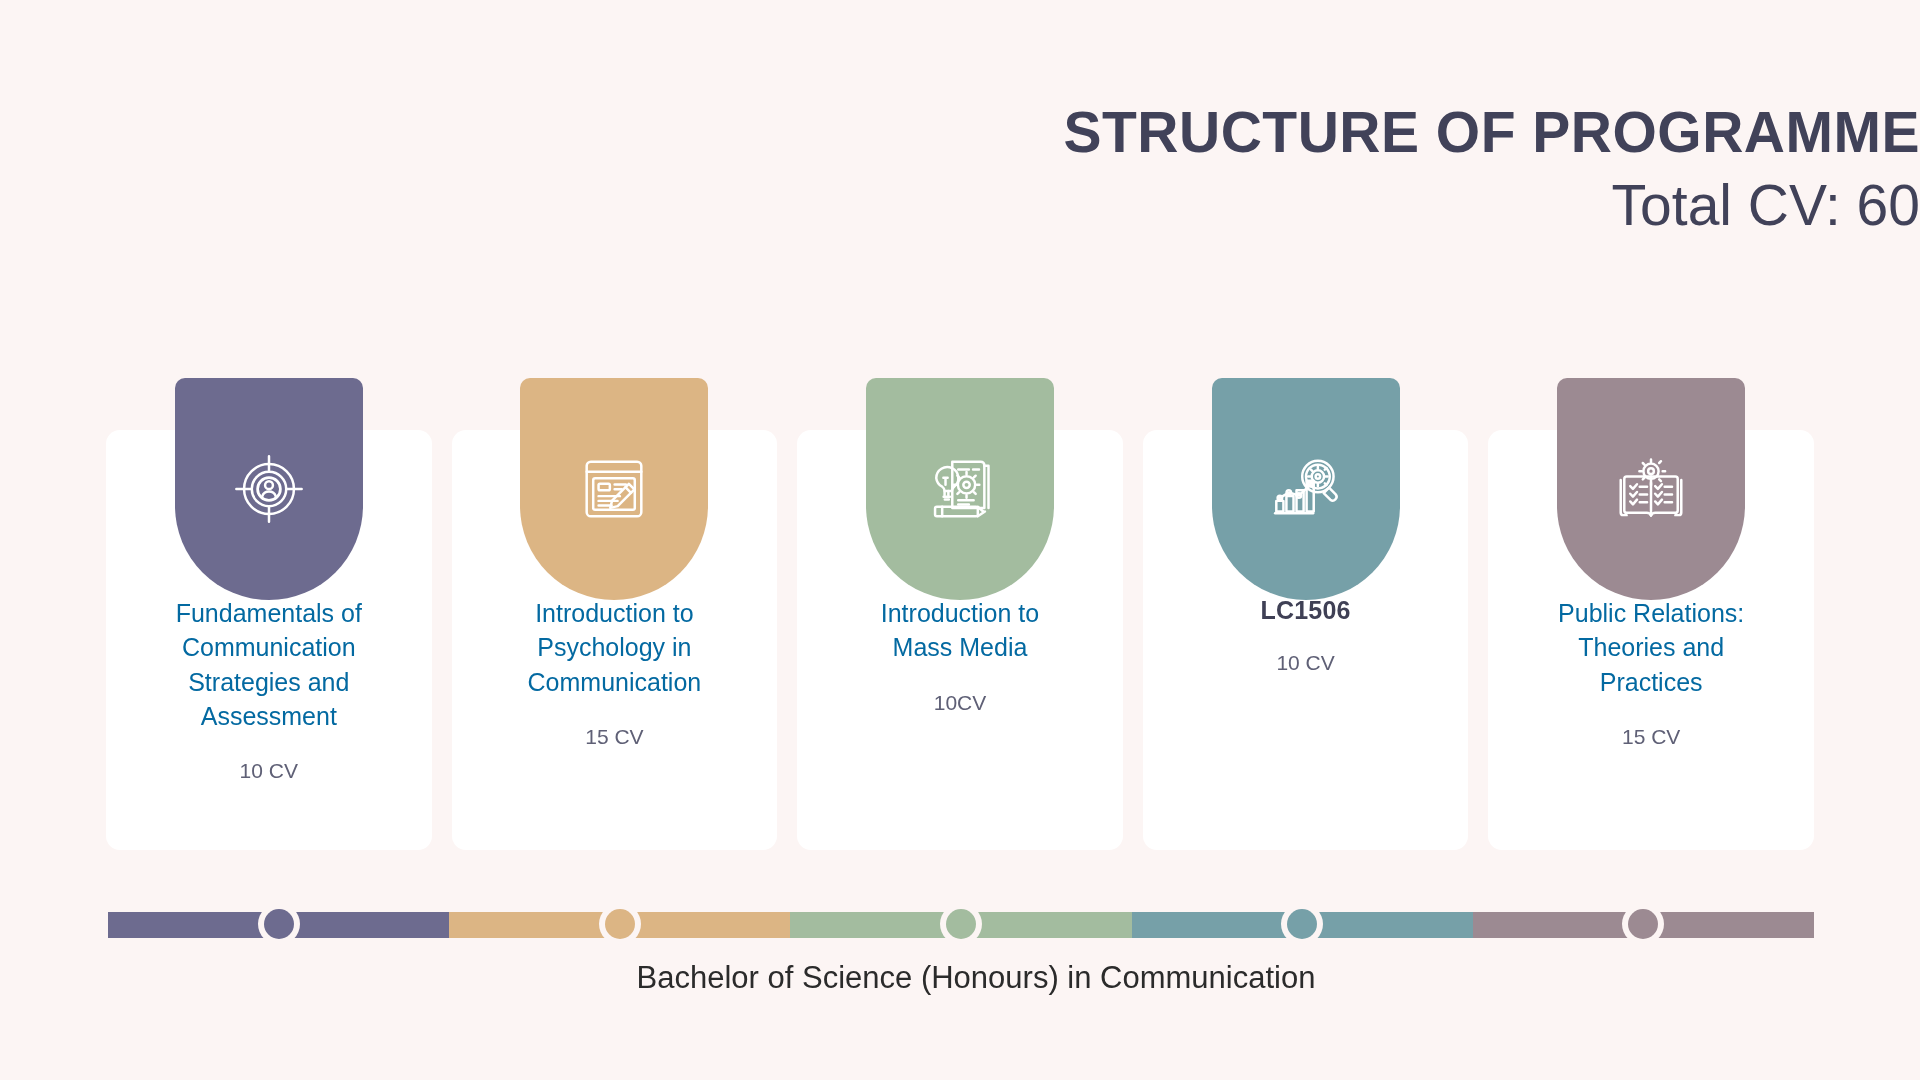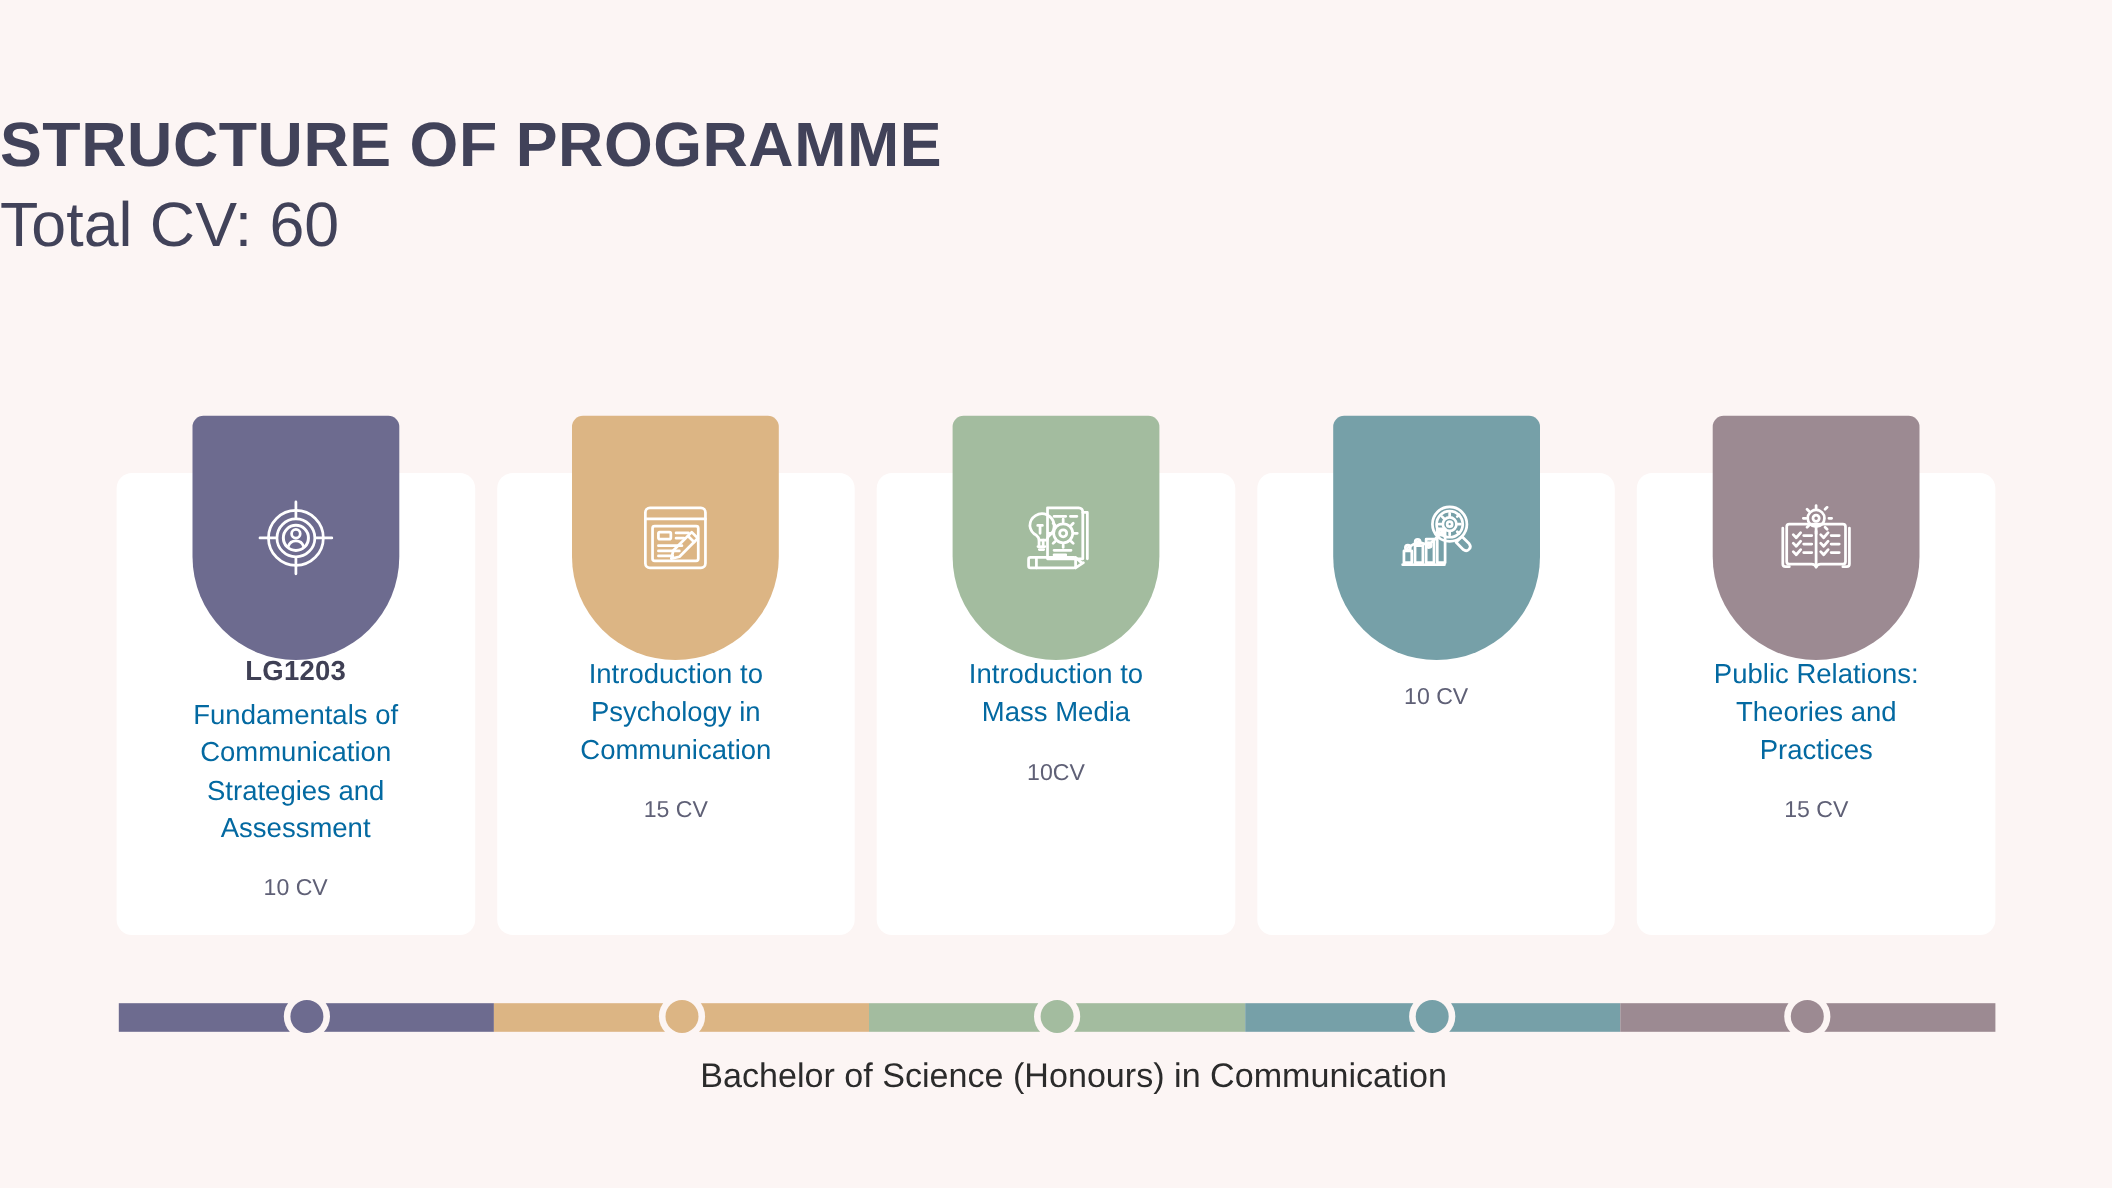--- a/index.html
+++ b/index.html
@@ -18,21 +18,21 @@
     height: 1080px;
     background: #FCF5F4;
   }
 
   
   .title-block {
     position: absolute;
     top: 96px;
     left: 0;
     width: 1920px;
-    text-align: left;
+    text-align: right;
     color: #414259;
   }
   .title-line-1,
   .title-line-2 {
     font-size: 57px;
     font-weight: bold;
     letter-spacing: 0.5px;
     line-height: 1.28;
   }
   .title-line-3 {
@@ -167,21 +167,20 @@
       <div class="shield" style="background: rgb(109, 107, 143);">
         <svg viewBox="0 0 64 64" fill="none" stroke="#FFFFFF" stroke-width="2.1" stroke-linecap="round">
           <circle cx="32" cy="32" r="21"></circle>
           <circle cx="32" cy="32" r="14.5"></circle>
           <circle cx="32" cy="32" r="9.6" stroke-width="2.3"></circle>
           <circle cx="32" cy="28.8" r="3.3"></circle>
           <path d="M26.2 38.4a6.1 6.1 0 0 1 11.6 0"></path>
           <path d="M32 4.5v12M32 47.5v12M4.5 32h12M47.5 32h12"></path>
         </svg>
       </div>
-      <div class="card-code">LG1203</div>
       <div class="card-title">Fundamentals of
 Communication
 Strategies and
 Assessment</div>
       <div class="card-cv">10 CV</div>
     </div>
 
     <div class="card">
       <div class="shield" style="background: rgb(220, 181, 132);">
         <svg viewBox="0 0 64 64" fill="none" stroke="#FFFFFF" stroke-width="2.1" stroke-linecap="round" stroke-linejoin="round">
@@ -239,20 +238,21 @@
           <circle cx="26" cy="37.5" r="1.9"></circle>
           <circle cx="35.5" cy="28" r="1.9"></circle>
           <circle cx="42" cy="21.5" r="13.2"></circle>
           <circle cx="42" cy="21.5" r="10"></circle>
           <circle cx="42" cy="21.5" r="5.2"></circle>
           <circle cx="42" cy="21.5" r="1.9"></circle>
           <path d="M42 15.3v-2M42 27.7v2M35.8 21.5h-2M48.2 21.5h2M37.6 17.1l-1.4-1.4M47.8 27.3l1.4 1.4M37.6 25.9l-1.4 1.4M47.8 15.7l1.4-1.4"></path>
           <path d="M51.4 30.9l5.6 5.6a3.2 3.2 0 0 1-4.5 4.5l-5.6-5.6z"></path>
         </svg>
       </div>
+      <div class="card-code">LC1506</div>
       <div class="card-cv">10 CV</div>
     </div>
 
     <div class="card">
       <div class="shield" style="background: rgb(156, 138, 146);">
         <svg viewBox="0 0 64 64" fill="none" stroke="#FFFFFF" stroke-width="2.1" stroke-linecap="round" stroke-linejoin="round">
           <circle cx="32" cy="17" r="6.4"></circle>
           <circle cx="32" cy="17" r="2.4"></circle>
           <path d="M32 9.3V7.2M32 26.8v2.1M24.3 17h-2.1M41.8 17h2.1M26.6 11.6l-1.5-1.5M38.9 23.9l1.5 1.5M26.6 22.4l-1.5 1.5M38.9 10.1l1.5-1.5"></path>
           <path d="M32 21.5H11.5a2 2 0 0 0-2 2v26.5c0 1.1.9 2 2 2h17c1.6 0 3 1 3.5 2.3.5-1.3 1.9-2.3 3.5-2.3h17a2 2 0 0 0 2-2V23.5a2 2 0 0 0-2-2H32z"></path>

